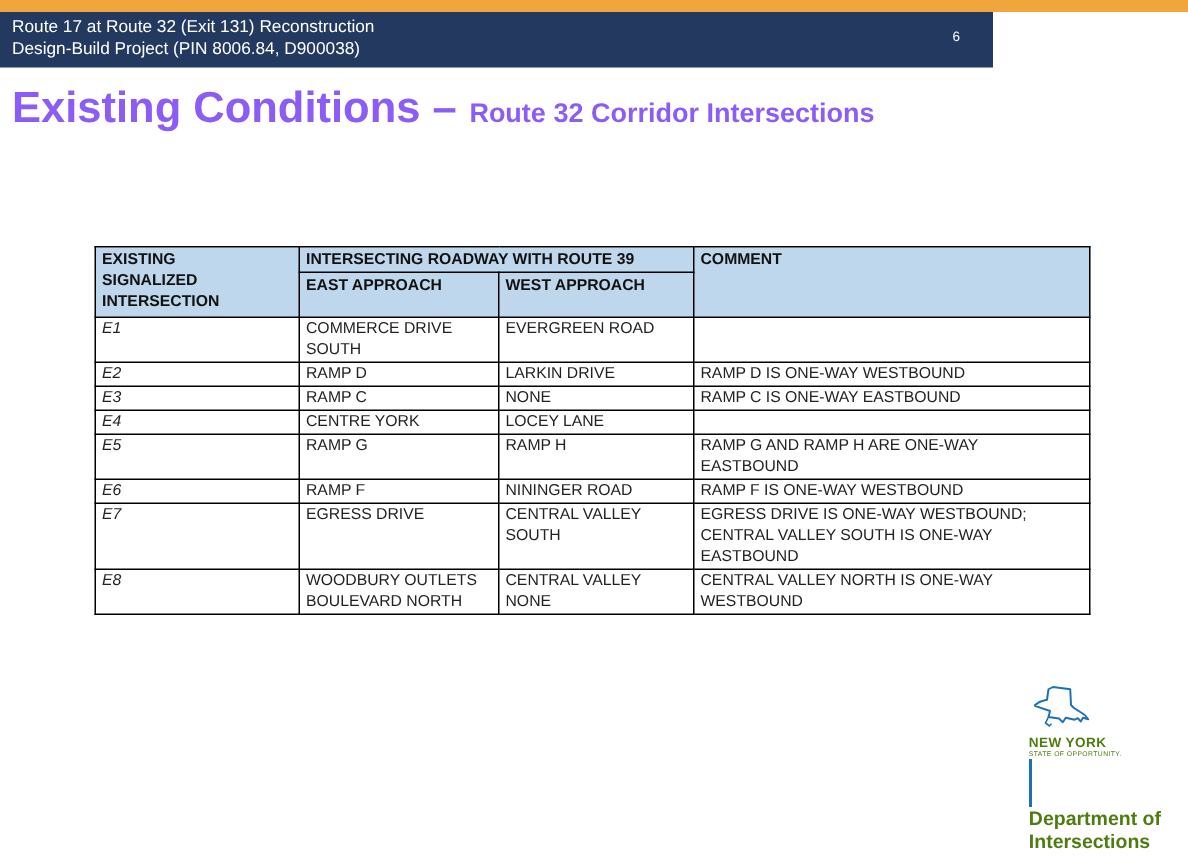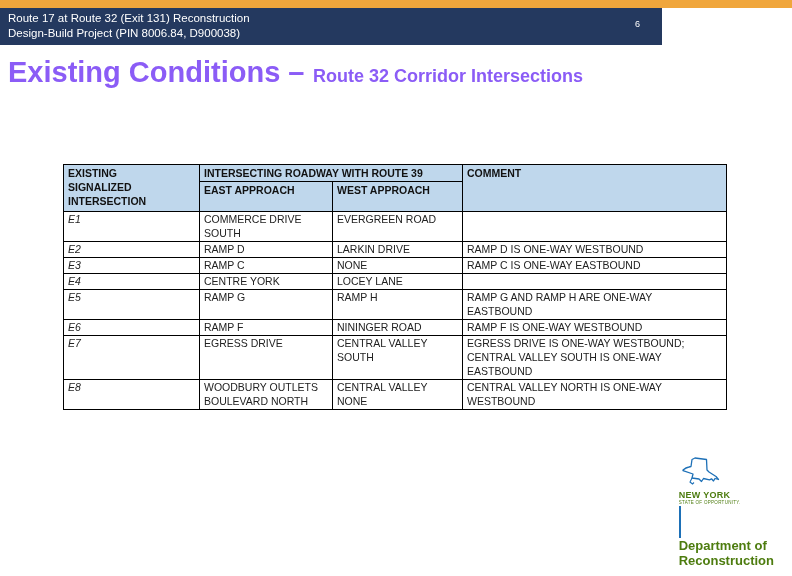--- a/index.html
+++ b/index.html
@@ -236,17 +236,17 @@
                L22.5,27.5 L20,25 L13,24 L14,20 L4,16.6 Z" fill="none" stroke="#1D70B7" stroke-width="1.3" stroke-linejoin="round"></path>
       <path d="M13,24 L11,28 L13.5,30 L15,28.5" fill="none" stroke="#1D70B7" stroke-width="1.1"></path>
     </svg>
     <div class="brand">
       <div class="brand-top">NEW YORK</div>
       <div class="brand-sub">STATE OF OPPORTUNITY.</div>
     </div>
     <div class="divider"></div>
     <div class="dept">
       <div>Department of</div>
-      <div>Reconstruction</div>
+      <div>Intersections</div>
     </div>
   </div>
 
 </div>
 
 </body></html>

